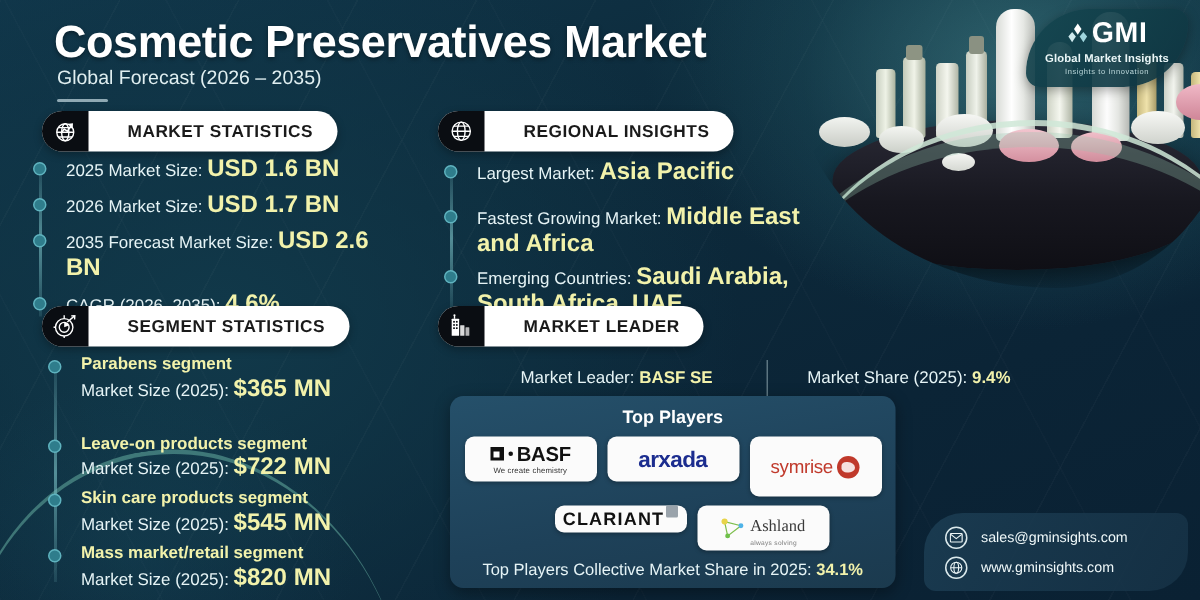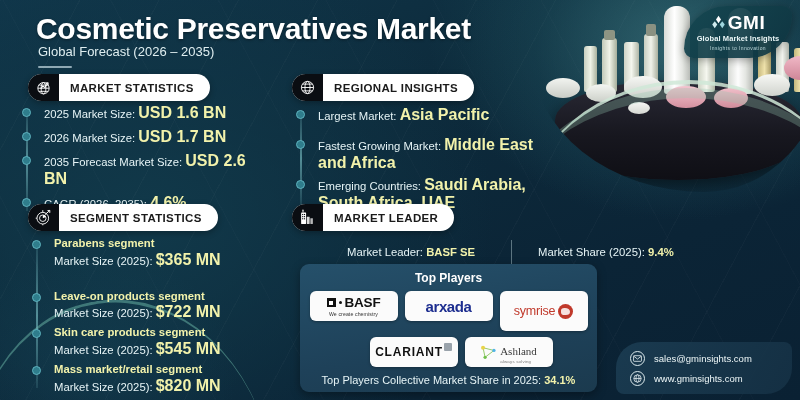--- a/index.html
+++ b/index.html
@@ -112,21 +112,21 @@
     background:#ffffff; border-radius:16px;
     box-shadow:0 2px 6px rgba(0,0,0,.3);
   }
   .pill-icon {
     width:31px; height:27px; background:#0a0d12;
     border-radius:16px 0 0 16px;
     display:flex; align-items:center; justify-content:center; flex:0 0 auto;
   }
   .pill-label {
     font-size:11.5px; font-weight:bold; color:#1a1a1a;
-    letter-spacing:.35px; padding:0 16px 0 11px; white-space:nowrap;
+    letter-spacing:.35px; padding:0 16px 0 26px; white-space:nowrap;
   }
 
   
   .tl { position:absolute; }
   .tl-line {
     position:absolute; left:4px; top:7px; bottom:7px; width:1.5px;
     background:linear-gradient(180deg, rgba(120,190,195,.15), rgba(120,190,195,.65), rgba(120,190,195,.15));
   }
   .tl-item { position:relative; padding-left:22px; margin-bottom:6px; }
   .tl-dot {
@@ -414,21 +414,21 @@
       </div>
       <div class="logo-card" style="width:88px;height:40px;">
         <div class="symrise-wrap">
           <span class="symrise-txt">symrise</span>
           <span class="symrise-globe"></span>
         </div>
       </div>
     </div>
 
     <div class="logo-row">
-      <div class="logo-card" style="width:88px;height:30px;margin-left:25px;">
+      <div class="logo-card" style="width:88px;height:18px;margin-left:25px;">
         <div class="clariant-wrap">
           <span class="clariant-txt">CLARIANT</span>
           <span class="clariant-mark"></span>
         </div>
       </div>
       <div class="logo-card" style="width:88px;height:30px;">
         <div class="ashland-wrap">
           <span class="ashland-mark">
             <svg width="17" height="15" viewBox="0 0 24 22">
               <path d="M4 4 L20 8 L7 18 Z" fill="none" stroke="#7fbf4f" stroke-width="1.2"></path>

